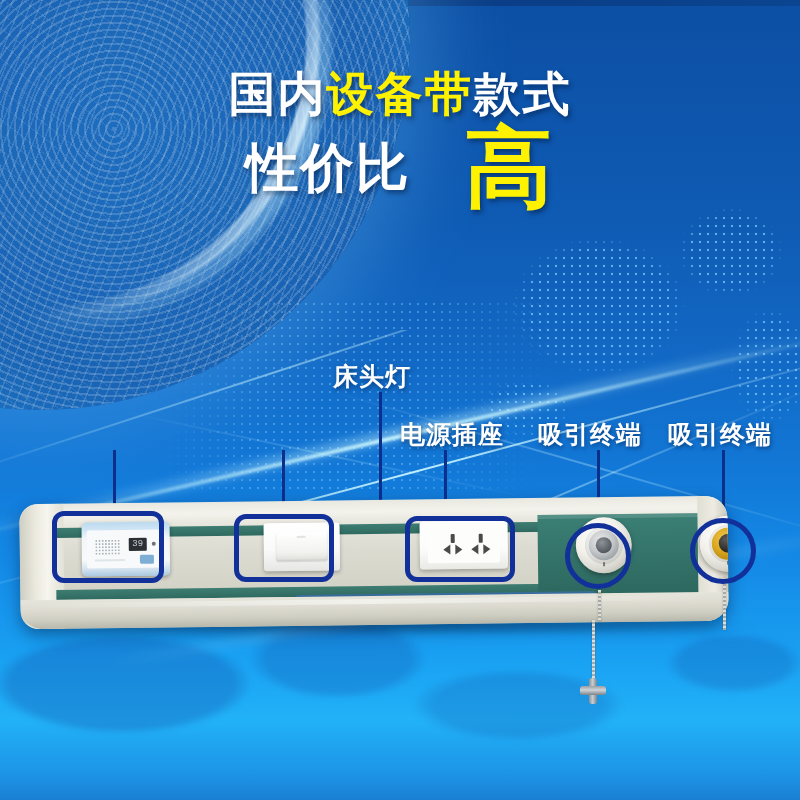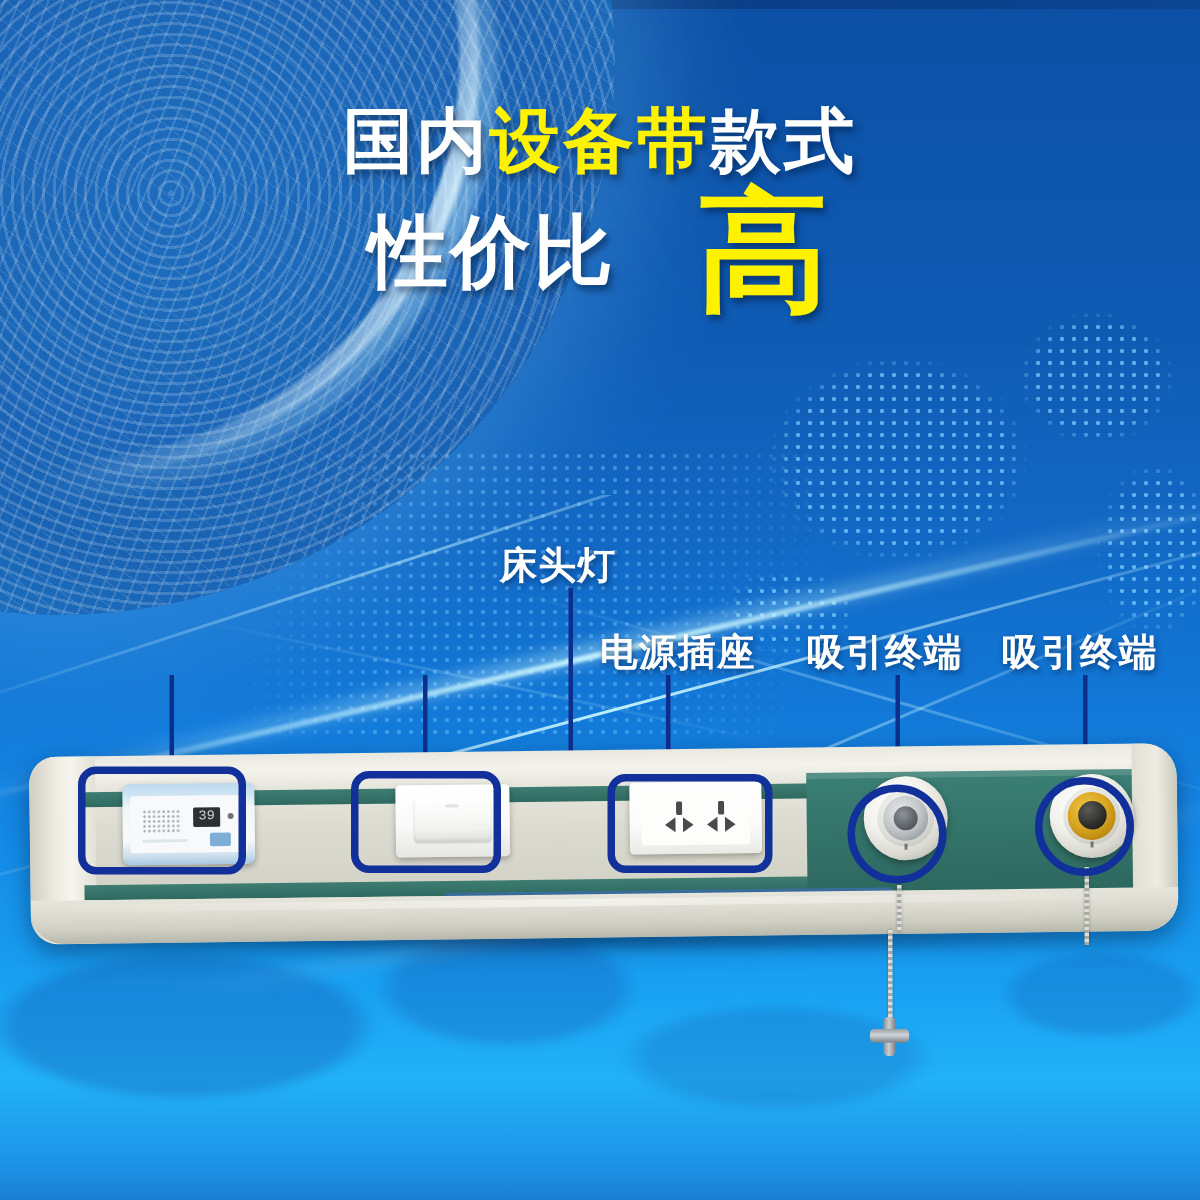--- a/index.html
+++ b/index.html
@@ -142,21 +142,21 @@
   
   .callout{
     position:absolute;color:#ffffff;font-weight:bold;font-size:25px;
     white-space:nowrap;text-shadow:1px 2px 4px rgba(3,34,78,.6);
     letter-spacing:1px;
   }
   .leader{position:absolute;width:3px;background:#0d2f8c;}
 
   
   .panel{
-    position:absolute;left:20px;top:500px;width:765px;height:125px;
+    position:absolute;left:20px;top:500px;width:708px;height:125px;
   }
   .panel-body{
     position:absolute;left:0;top:0;width:100%;height:100%;
     border-radius:18px 22px 22px 18px;
     background:linear-gradient(180deg,#e9e8e0 0%,#f3f2ec 9%,#e7e6dd 18%,#dcdbd1 40%,#d6d5ca 62%,#cfcec2 82%,#bcbbb0 100%);
     box-shadow:0 6px 16px rgba(3,26,62,.45);
     overflow:hidden;
     transform:rotate(-0.7deg);
   }
   

